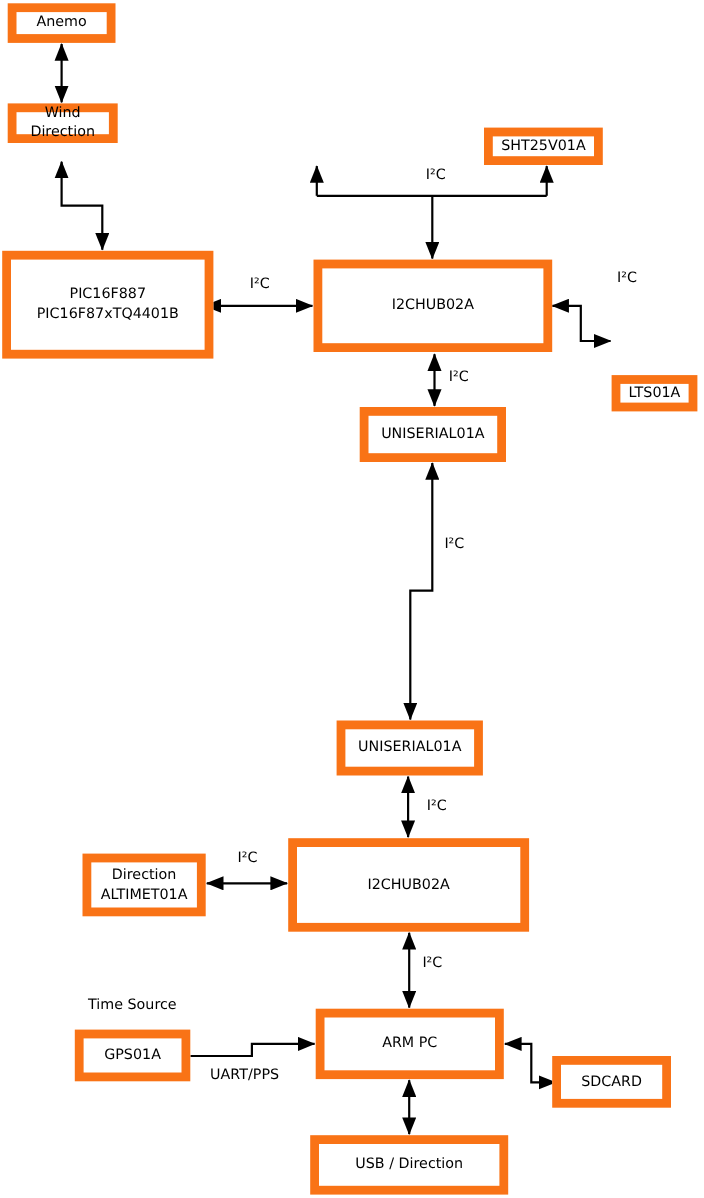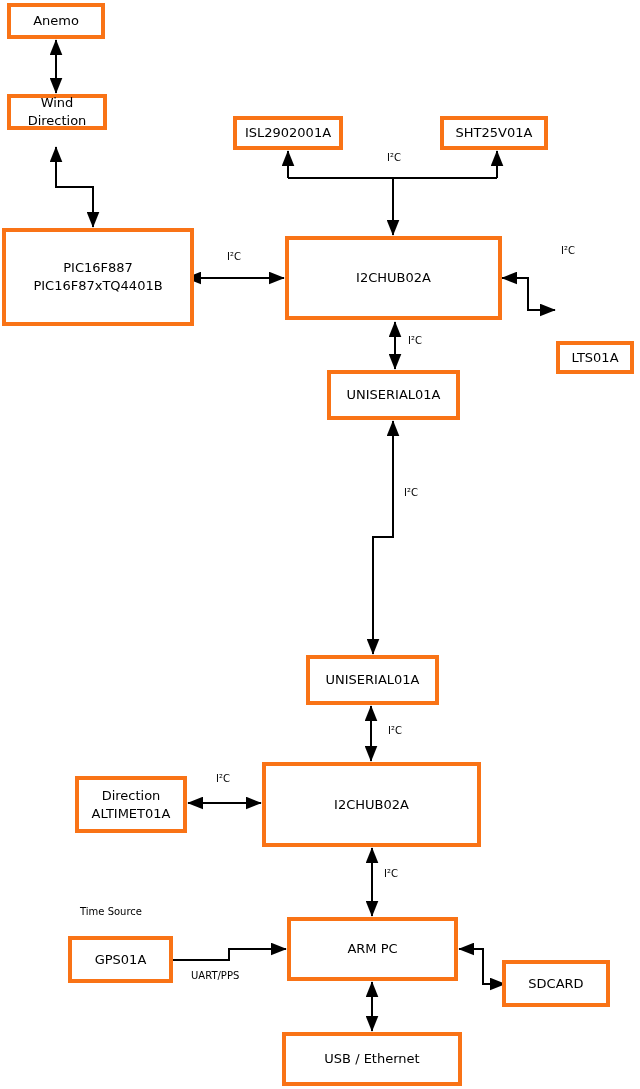--- a/index.html
+++ b/index.html
@@ -8,30 +8,30 @@
     width:640px;height:1089px;
     background:#ffffff;
     font-family:"DejaVu Sans", sans-serif;
     overflow:hidden;
   }
   .wires{position:absolute;left:0;top:0;}
   .wires polyline{fill:none;stroke:#000000;stroke-width:2;}
   .node{
     position:absolute;
     box-sizing:border-box;
-    border:4px solid #f97316;
+    border:8px solid #f97316;
     background:#ffffff;
     display:flex;align-items:center;justify-content:center;
     text-align:center;
     font-size:13px;color:#000000;
   }
   .node-label{white-space:pre-line;line-height:1.35;}
   .edge-label{
     position:absolute;
-    font-size:10px;color:#000000;
+    font-size:13px;color:#000000;
     white-space:nowrap;line-height:1.2;
   }
 </style>
 </head>
 <body>
 
 <div class="canvas">
 
   <svg class="wires" width="640" height="1089" viewBox="0 0 640 1089">
     <defs>
@@ -67,23 +67,20 @@
   <div class="node" style="left:7px;top:94px;width:100px;height:36px;">
     <span class="node-label">Wind
 Direction</span>
   </div>
 
   <div class="node" style="left:2px;top:228px;width:192px;height:98px;">
     <span class="node-label">PIC16F887
 PIC16F87xTQ4401B</span>
   </div>
 
-  <div class="node" style="left:233px;top:116px;width:110px;height:34px;">
-    <span class="node-label">ISL2902001A</span>
-  </div>
 
   <div class="node" style="left:440px;top:116px;width:108px;height:34px;">
     <span class="node-label">SHT25V01A</span>
   </div>
 
   <div class="node" style="left:285px;top:236px;width:217px;height:84px;">
     <span class="node-label">I2CHUB02A</span>
   </div>
 
   <div class="node" style="left:556px;top:293px;width:78px;height:33px;margin-top:48px;">
@@ -113,21 +110,21 @@
 
   <div class="node" style="left:287px;top:917px;width:171px;height:64px;">
     <span class="node-label">ARM PC</span>
   </div>
 
   <div class="node" style="left:502px;top:960px;width:108px;height:47px;">
     <span class="node-label">SDCARD</span>
   </div>
 
   <div class="node" style="left:282px;top:1032px;width:180px;height:54px;">
-    <span class="node-label">USB / Ethernet</span>
+    <span class="node-label">USB / Direction</span>
   </div>
 
   <div class="edge-label" style="left:387px;top:152px;">I²C</div>
 
   <div class="edge-label" style="left:227px;top:251px;">I²C</div>
 
   <div class="edge-label" style="left:561px;top:245px;">I²C</div>
 
   <div class="edge-label" style="left:408px;top:335px;">I²C</div>
 

